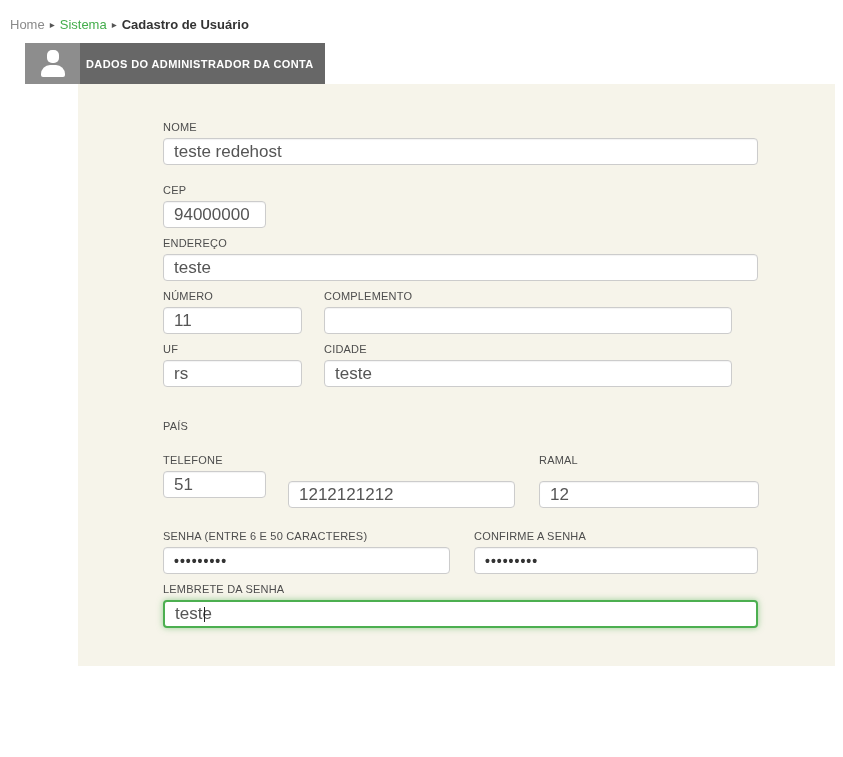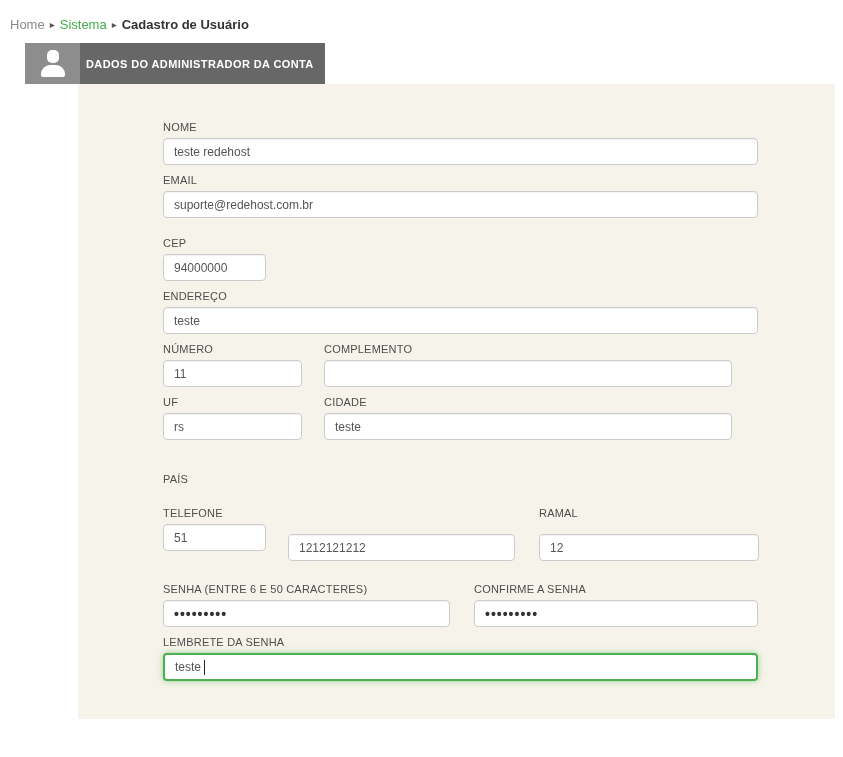--- a/index.html
+++ b/index.html
@@ -84,21 +84,21 @@
     letter-spacing: 0.2px;
   }
   .text-input {
     display: block;
     height: 27px;
     border: 1px solid #cccccc;
     border-radius: 4px;
     background: #ffffff;
     padding: 0 10px;
     font-family: "Liberation Sans", sans-serif;
-    font-size: 12px;
+    font-size: 17px;
     color: #555555;
     box-shadow: inset 0 1px 1px rgba(0,0,0,0.05);
     outline: none;
   }
   .w-full { width: 595px; }
   .w-cep  { width: 103px; }
   .w-short{ width: 139px; }
   .w-mid  { width: 227px; }
   .w-ramal{ width: 220px; margin-top: 14px; }
   .w-pass { width: 287px; }
@@ -189,24 +189,20 @@
   <div class="section-title-box">DADOS DO ADMINISTRADOR DA CONTA</div>
 </div>
 
 <div class="panel">
 
   <div class="form-group">
     <label class="form-label">NOME</label>
     <input class="text-input w-full" type="text" value="teste redehost" style="">
   </div>
 
-  <div class="form-group">
-    <label class="form-label">EMAIL</label>
-    <input class="text-input w-full" type="text" value="suporte@redehost.com.br" style="">
-  </div>
 
   <div class="spacer10"></div>
 
   <div class="form-group">
     <label class="form-label">CEP</label>
     <input class="text-input w-cep" type="text" value="94000000" style="">
   </div>
 
   <div class="form-group">
     <label class="form-label">ENDEREÇO</label>

